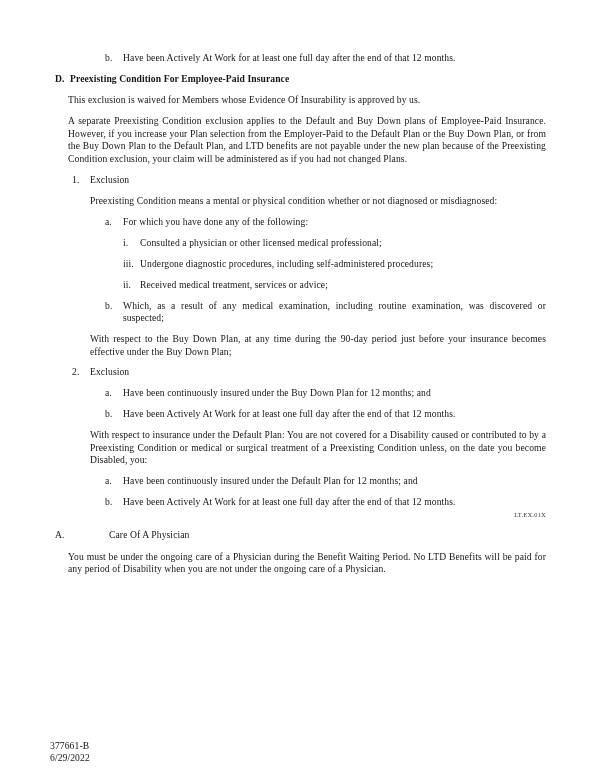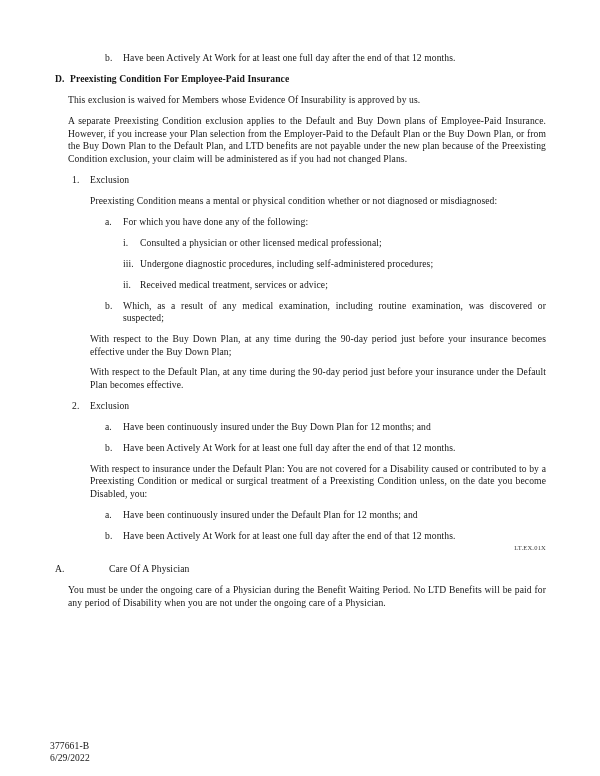--- a/index.html
+++ b/index.html
@@ -106,21 +106,20 @@
     <div class="txt">Received medical treatment, services or advice;</div>
   </div>
 
   <div class="item ind-alpha">
     <span class="lbl">b.</span>
     <div class="txt">Which, as a result of any medical examination, including routine examination, was discovered or suspected;</div>
   </div>
 
   <p class="para ind-numbod">With respect to the Buy Down Plan, at any time during the 90-day period just before your insurance becomes effective under the Buy Down Plan;</p>
 
-  <p class="para ind-numbod">With respect to the Default Plan, at any time during the 90-day period just before your insurance under the Default Plan becomes effective.</p>
 
   <div class="item ind-num">
     <span class="lbl">2.</span>
     <div class="txt" style="text-align:left;">Exclusion</div>
   </div>
 
 
   <div class="item ind-alpha">
     <span class="lbl">a.</span>
     <div class="txt">Have been continuously insured under the Buy Down Plan for 12 months; and</div>

